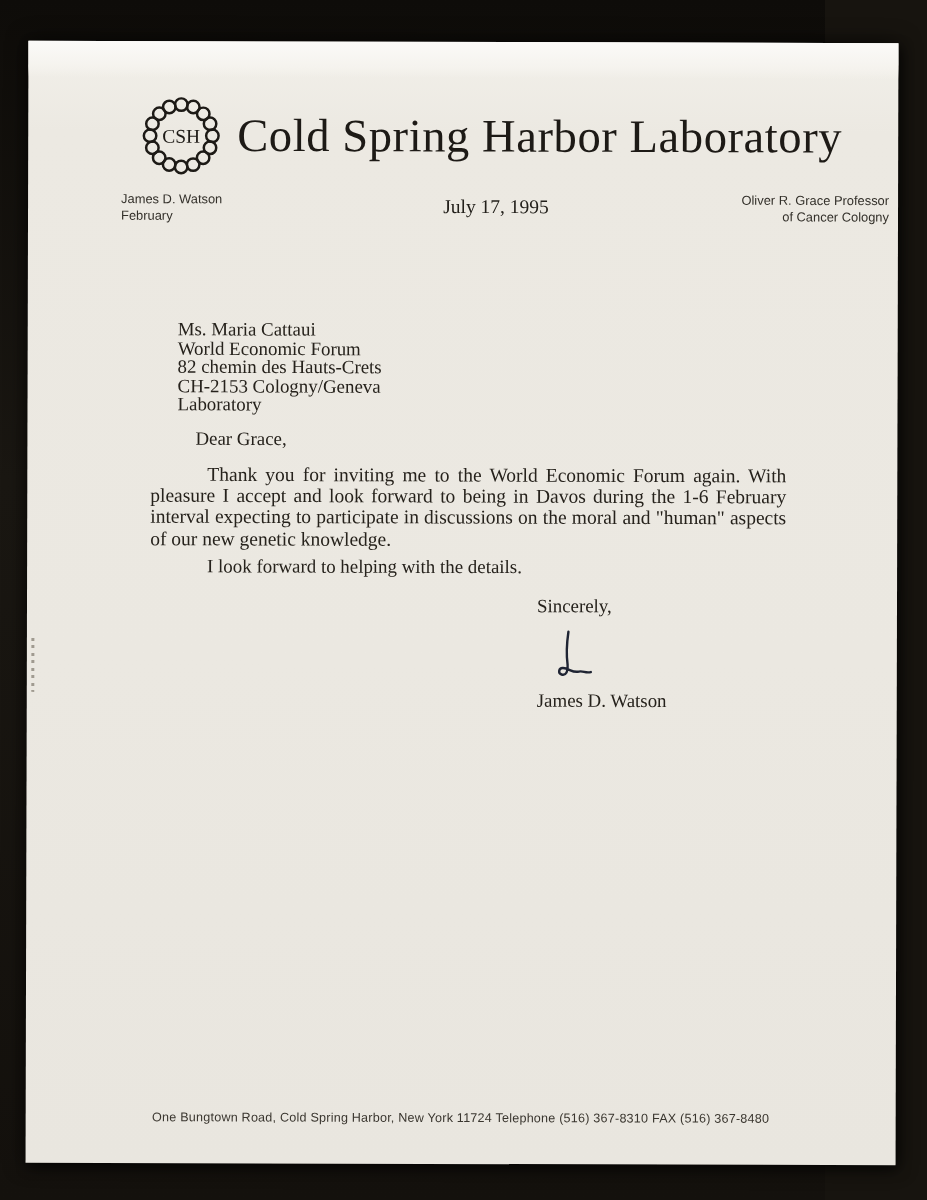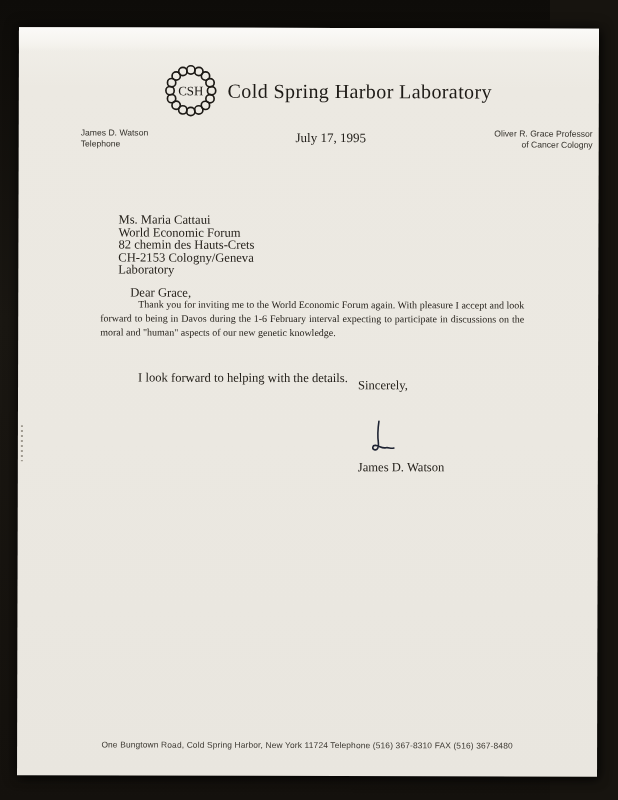--- a/index.html
+++ b/index.html
@@ -42,21 +42,21 @@
     width: 100%;
     padding-left: 38px;
     box-sizing: border-box;
     display: flex;
     align-items: center;
     justify-content: center;
     gap: 10px;
   }
   .logo-wrap { width: 54px; height: 54px; flex: 0 0 auto; }
   .org-name {
-    font-size: 20px;
+    font-size: 31px;
     letter-spacing: 0.4px;
     color: #1d1a16;
     white-space: nowrap;
   }
   
   .subheader { position: absolute; top: 100px; left: 0; width: 100%; height: 30px; }
   .sender-block {
     position: absolute;
     left: 62px; top: 0;
     font-family: "Liberation Sans", sans-serif;
@@ -94,42 +94,42 @@
   .salutation {
     position: absolute;
     left: 112px;
     top: 258px;
     font-size: 12.6px;
     color: #26221c;
   }
   .para1 {
     position: absolute;
     left: 82px;
-    top: 270px;
+    top: 282px;
     width: 424px;
-    font-size: 10px;
+    font-size: 13px;
     line-height: 14.2px;
     text-align: justify;
     text-align-last: left;
     text-indent: 38px;
     color: #26221c;
   }
   .para2 {
     position: absolute;
     left: 82px;
     top: 343px;
     width: 424px;
     font-size: 12.6px;
     text-indent: 38px;
     color: #26221c;
   }
   .closing {
     position: absolute;
     left: 340px;
-    top: 350px;
+    top: 369px;
     font-size: 12.6px;
     color: #26221c;
   }
   .signature {
     position: absolute;
     left: 345px;
     top: 390px;
     width: 52px;
     height: 40px;
   }
@@ -191,21 +191,21 @@
           </g>
           <text x="26" y="30.5" text-anchor="middle" font-size="12.5" fill="#1d1a16">CSH</text>
         </svg>
       </div>
       <div class="org-name">Cold Spring Harbor Laboratory</div>
     </div>
 
     <div class="subheader">
       <div class="sender-block">
         <div>James D. Watson</div>
-        <div>Telephone</div>
+        <div>February</div>
       </div>
       <div class="letter-date">July 17, 1995</div>
       <div class="right-title-block">
         <div>Oliver R. Grace Professor</div>
         <div>of Cancer Cologny</div>
       </div>
     </div>
 
     <div class="recipient">
       <div>Ms. Maria Cattaui</div>

